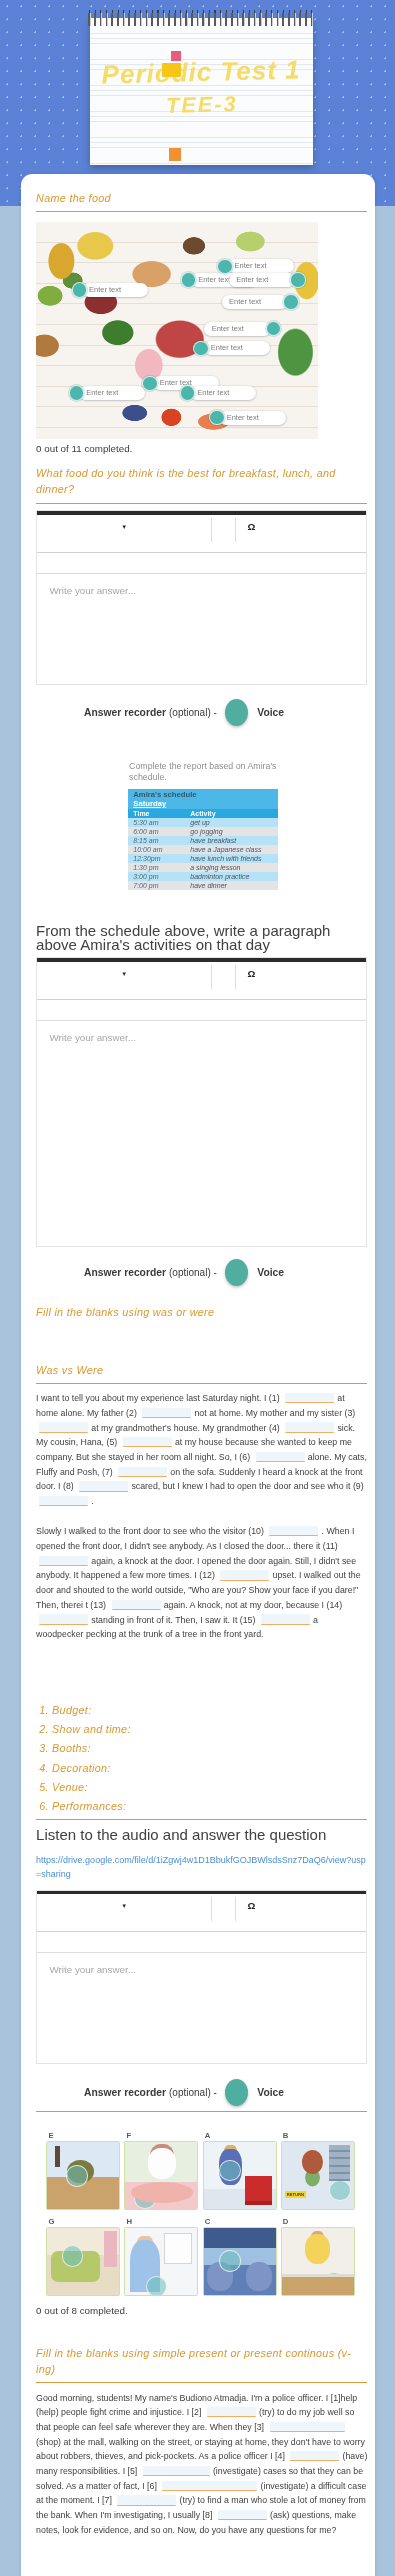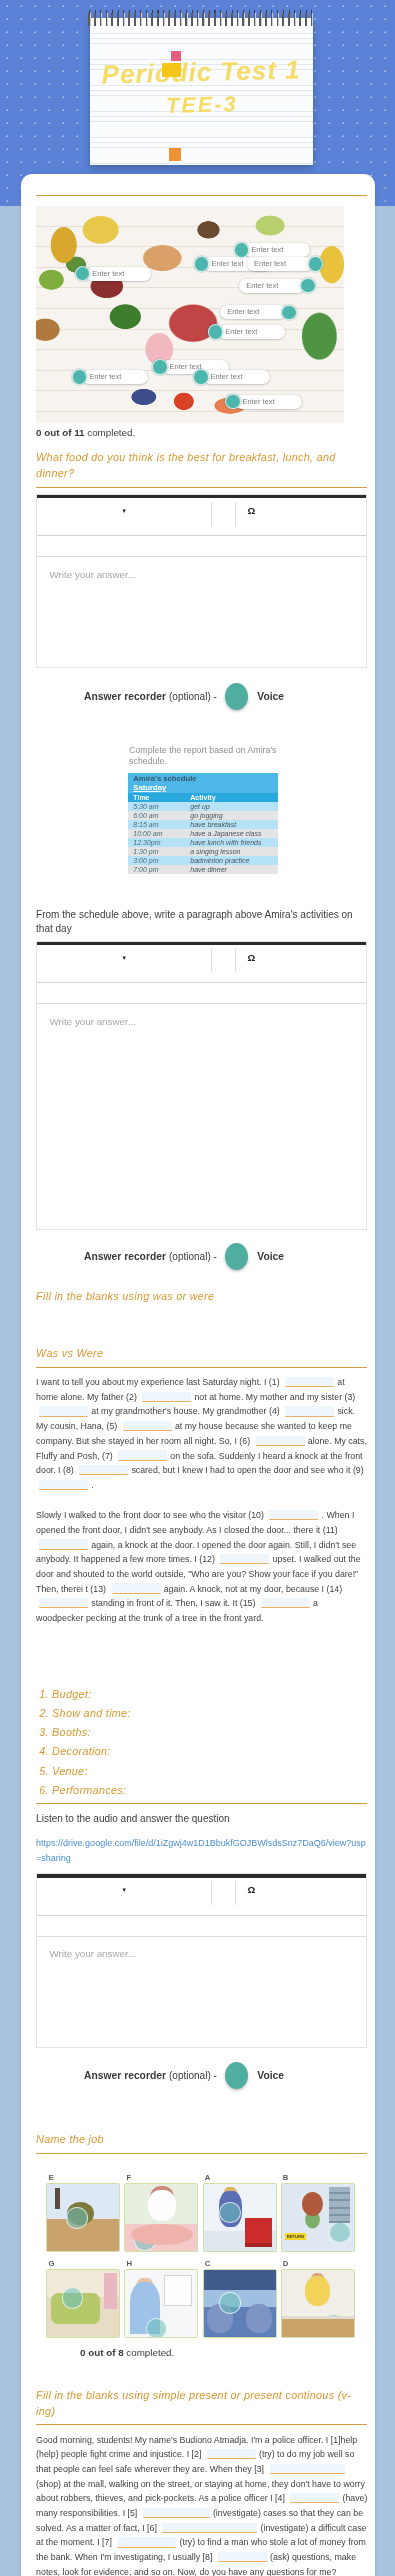--- a/index.html
+++ b/index.html
@@ -29,47 +29,47 @@
   .tab-green{left:111px;top:164px;width:9.3px;height:10.3px;background:#2ecc40;}
 
   
   .card{position:absolute;left:20.6px;top:174px;width:354px;height:2857px;background:#ffffff;
     border-radius:11.3px;box-shadow:0 1px 4.1px rgba(0,0,0,.12);
     padding:15.5px 7.2px 0 15.5px;box-sizing:border-box;overflow:hidden;}
 
   .hand{font-style:italic;letter-spacing:0.3px;}
   .h-orange{color:#d8982f;font-size:10.8px;line-height:1.5;}
   .hr-orange{border:none;border-top:0.5px solid #d89a3e;margin:5.2px 0 0 0;}
-  .plain-q{color:#414141;font-size:10px;line-height:14px;}
+  .plain-q{color:#414141;font-size:15px;line-height:14px;}
   .completed{font-size:9.8px;color:#3c3c3c;margin-top:4.1px;}
-  .completed b{font-weight:bold;text-align:center;}
+  .completed b{font-weight:normal;text-align:center;}
   .completed span{font-weight:normal;}
 
   
-  .food-img{position:relative;margin-top:10.3px;width:308px;height:217px;overflow:hidden;
+  .food-img{position:relative;margin-top:10.3px;width:276px;height:217px;overflow:hidden;
     background-color:#f6f2ee;
     background-image:
       radial-gradient(21.6px 30px at 9% 18%, #d9a62e 58%, transparent 62%),
       radial-gradient(30px 23px at 21% 11%, #e8c84a 58%, transparent 62%),
       radial-gradient(20.6px 16.5px at 5% 34%, #7fae3f 58%, transparent 62%),
       radial-gradient(16.5px 13.4px at 13% 27%, #5f8f3a 58%, transparent 62%),
       radial-gradient(27px 19.6px at 23% 37%, #8c2f2f 58%, transparent 62%),
       radial-gradient(32px 21.6px at 41% 24%, #d9a067 58%, transparent 62%),
       radial-gradient(18.5px 14.4px at 56% 11%, #6b4a2f 58%, transparent 62%),
       radial-gradient(24px 16.5px at 76% 9%, #b8cf6e 58%, transparent 62%),
       radial-gradient(20.6px 31px at 96% 27%, #e8c23a 58%, transparent 62%),
       radial-gradient(40px 31px at 51% 54%, #c04545 58%, transparent 62%),
       radial-gradient(23px 27px at 40% 66%, #f2b8c0 58%, transparent 62%),
       radial-gradient(26px 20.6px at 29% 51%, #3f7d2e 58%, transparent 62%),
       radial-gradient(29px 39px at 92% 60%, #4f9440 58%, transparent 62%),
       radial-gradient(20.6px 13.4px at 35% 88%, #3c4f8c 58%, transparent 62%),
       radial-gradient(16.5px 14.4px at 48% 90%, #d84326 58%, transparent 62%),
       radial-gradient(26px 13.4px at 63% 92%, #e87f4f 58%, transparent 62%),
       radial-gradient(24px 18.5px at 3% 57%, #b07a3e 58%, transparent 62%),
-      repeating-linear-gradient(180deg, #f7f3ef 0 19.6px, #e7ded6 19.6px 20.6px);}
+      repeating-linear-gradient(180deg, #f7f3ef 0 19.6px, #e7ded6 19.6px 20.6px); padding-left: 6px;}
   .hotspot{position:absolute;height:14px;display:flex;align-items:center;}
   .hs-pill{background:#fff;border-radius:7.2px;box-shadow:0 0.5px 2.1px rgba(0,0,0,.3);
     height:14px;line-height:14px;padding:0 7.2px;font-size:7.5px;color:#7d7d7d;white-space:nowrap;width:52px;}
   .hs-circle{width:13.4px;height:13.4px;border-radius:50%;background:#4db6ac;border:1px solid rgba(255,255,255,.75);
     box-shadow:0 0 0 1px rgba(0,90,90,.15);flex:none;margin:0 -5.2px 0 0;z-index:2;}
   .hotspot.flip .hs-circle{order:2;margin:0 0 0 -5.2px;}
 
   
   .editor{border:0.5px solid #e4e4e4;margin-top:6.2px;}
   .editor-bar{height:3.6px;background:#2b2b2b;}
@@ -170,20 +170,21 @@
       </div>
       <div class="tab tab-pink"></div>
       <div class="tab tab-yellow"></div>
       <div class="tab tab-orange"></div>
       <div class="tab tab-green"></div>
     </div>
   </div>
 
   <div class="card">
 
+    <div class="hand h-orange">Name the food</div>
     <hr class="hr-orange">
     <div class="food-img" id="food-img">
         <div class="hotspot" style="left: 64.2%; top: 17.1%;">
           <span class="hs-circle"></span>
           <span class="hs-pill">Enter text</span>
         </div>
         <div class="hotspot" style="left: 51.3%; top: 23.5%;">
           <span class="hs-circle"></span>
           <span class="hs-pill">Enter text</span>
         </div>
@@ -342,21 +343,20 @@
       </div>
       <textarea class="answer h216" placeholder="Write your answer..." style=""></textarea>
     </div>
     <div class="recorder">
       <span class="rec-label">Answer recorder</span>
       <span class="rec-opt">(optional) -</span>
       <button class="rec-circle"></button>
       <span class="rec-voice">Voice</span>
     </div>
 
-    <div class="hand h-orange" style="margin-top:42px;">Name the job</div>
     <hr class="hr-orange">
     <div class="jobs-grid" id="jobs-grid">
         <div class="tile-wrap">
           <div class="tile-letter">E</div>
           <div class="tile tile-e">
             <div class="tile-hs" style="left: 26%; top: 34%;"></div>
           </div>
         </div>
         <div class="tile-wrap">
           <div class="tile-letter">F</div>
@@ -395,21 +395,21 @@
             <div class="tile-hs" style="left: 22%; top: 34%;"></div>
           </div>
         </div>
         <div class="tile-wrap">
           <div class="tile-letter">D</div>
           <div class="tile tile-d">
             <div class="tile-hs" style="left: 58%; top: 66%;"></div>
           </div>
         </div>
       </div>
-    <div class="completed" style="margin-top:9.3px;margin-left:44px;"><b>0 out of 8</b><span> completed.</span></div>
+    <div class="completed" style="margin-top:9.3px;"><b>0 out of 8</b><span> completed.</span></div>
 
     <div class="hand h-orange" style="margin-top:29px;width:325px;">Fill in the blanks using simple present  or present continous (v-ing)</div>
     <hr class="hr-orange">
     <div class="passage" id="present-para"><span>Good morning, students! My name's Budiono Atmadja. I'm a police officer. I [1]help (help) people fight crime and injustice. I [2] </span><span class="blk" style="width: 49px;"></span><span>(try) to do my job well so that people can feel safe wherever they are. When they [3] </span><span class="blk" style="width: 75px;"></span><span>(shop) at the mall, walking on the street, or staying at home, they don't have to worry about robbers, thieves, and pick-pockets. As a police officer I [4] </span><span class="blk" style="width: 49px;"></span><span>(have) many responsibilities. I [5] </span><span class="blk" style="width: 67px;"></span><span>(investigate) cases so that they can be solved. As a matter of fact, I [6] </span><span class="blk" style="width: 95px;"></span><span>(investigate) a difficult case at the moment. I [7] </span><span class="blk" style="width: 59px;"></span><span>(try) to find a man who stole a lot of money from the bank. When I'm investigating, I usually [8] </span><span class="blk" style="width: 49px;"></span><span>(ask) questions, make notes, look for evidence, and so on. Now, do you have any questions for me? </span></div>
 
   </div>
 </div>
 
 
 </body></html>

